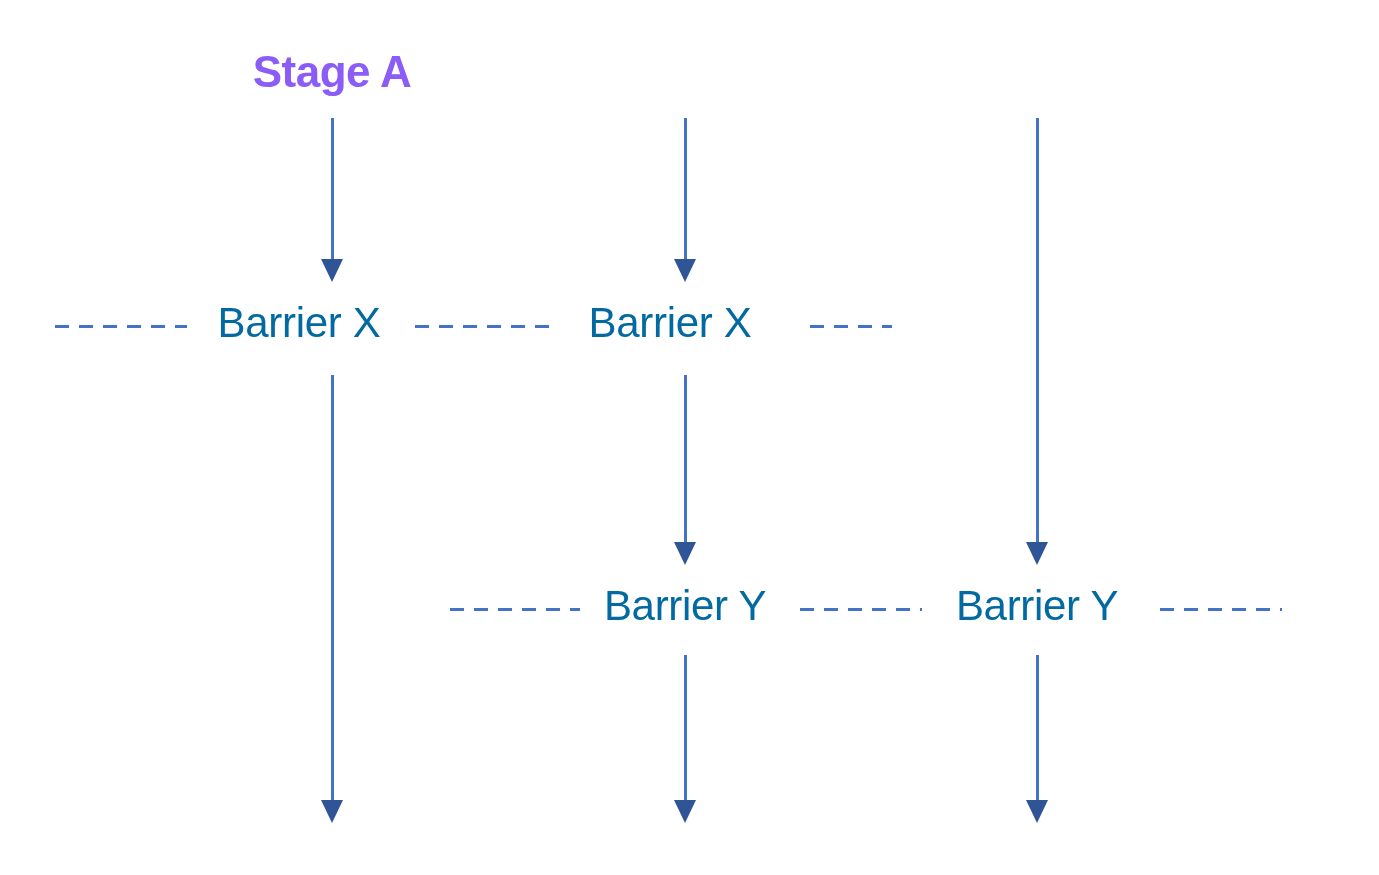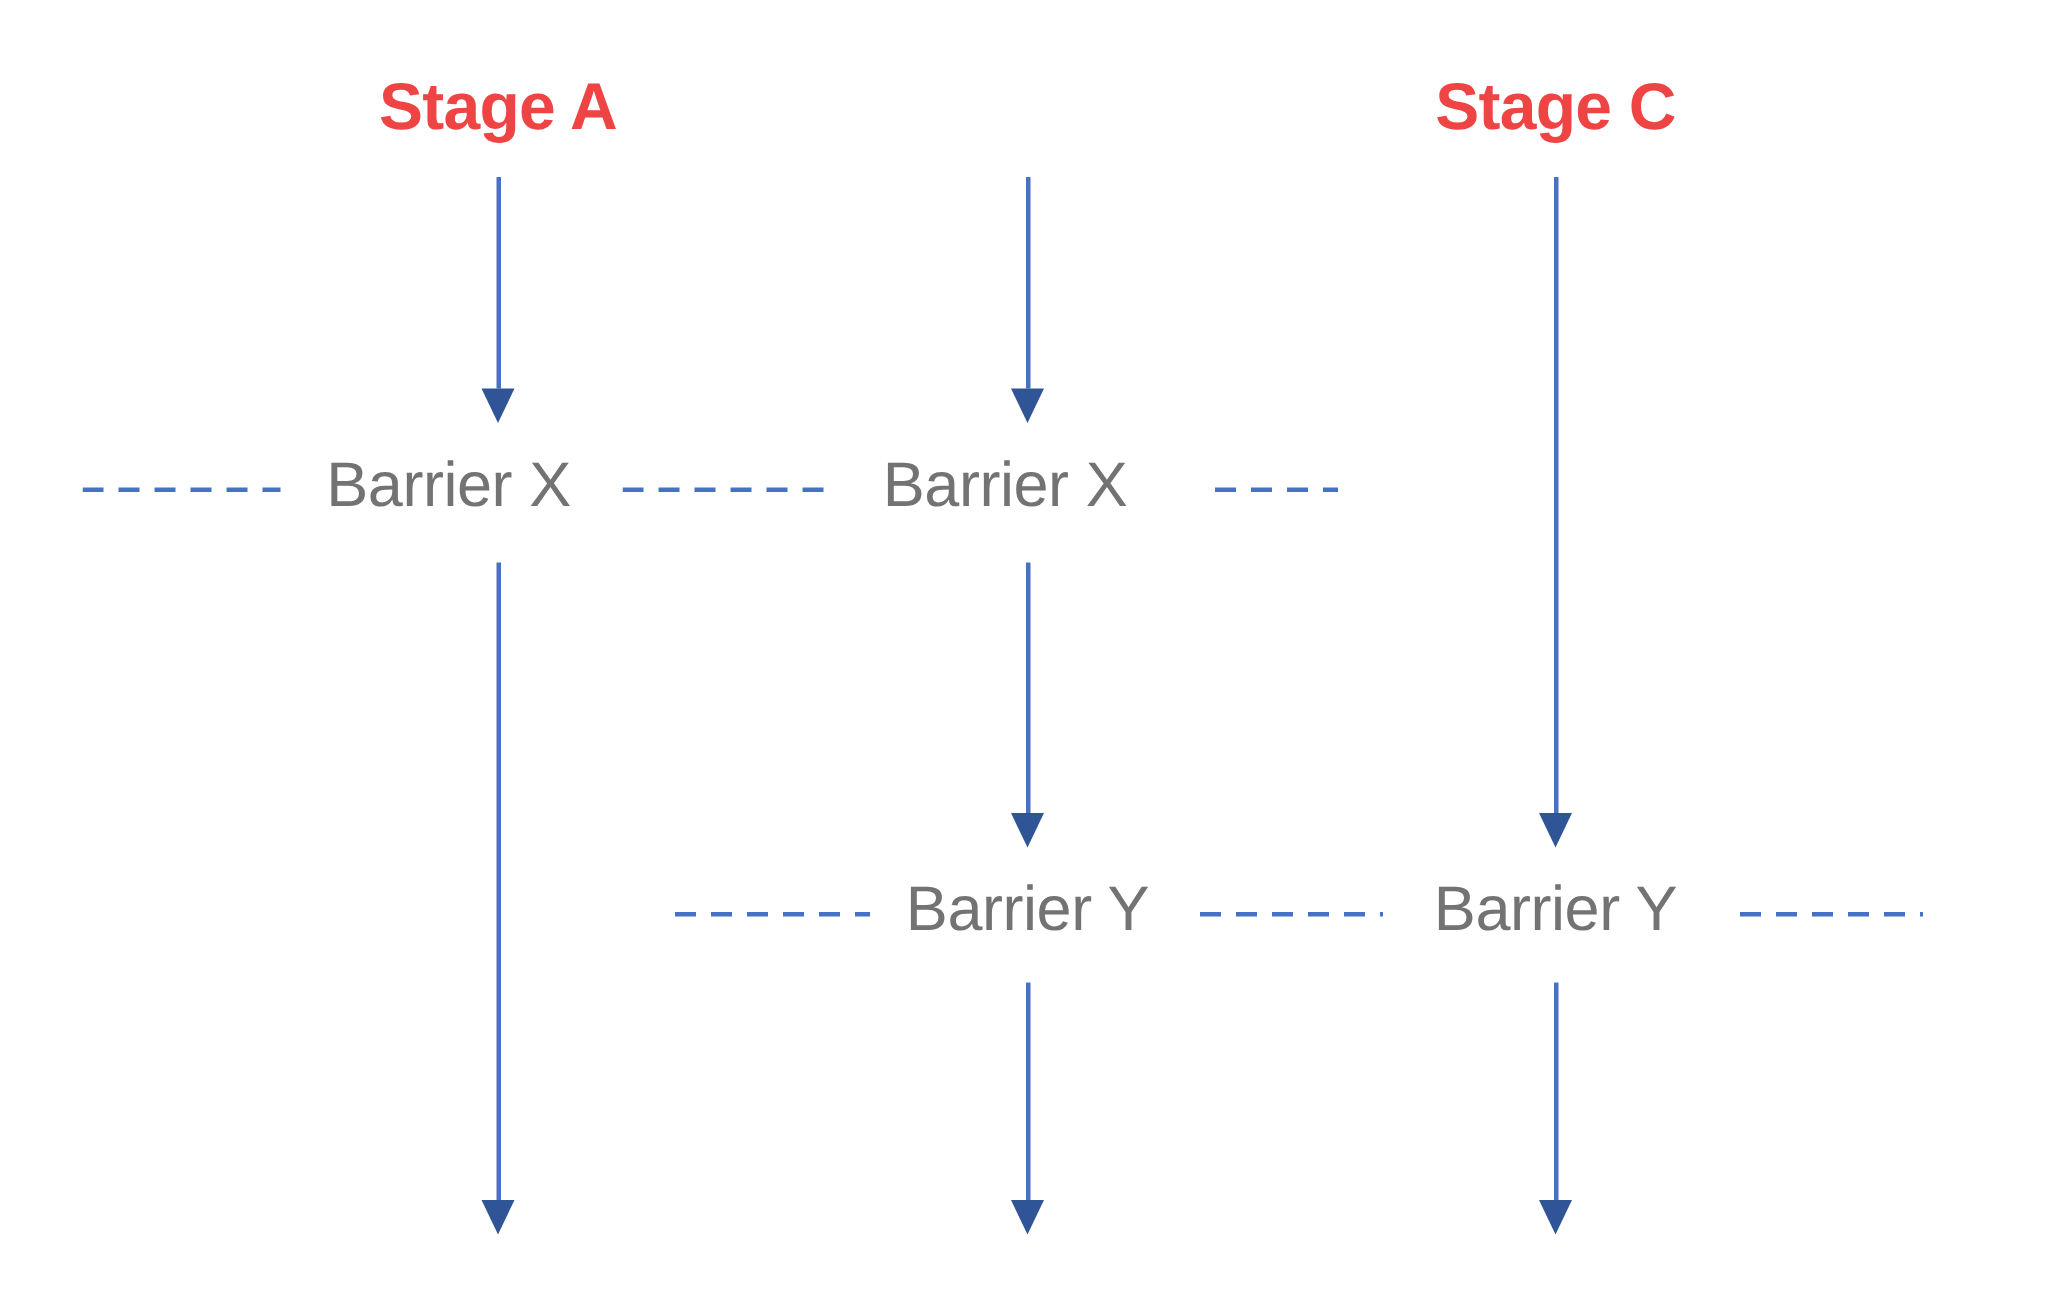--- a/index.html
+++ b/index.html
@@ -17,34 +17,34 @@
     background: #ffffff;
     overflow: hidden;
   }
 
   
   .stage-header {
     position: absolute;
     font-family: "Liberation Sans", sans-serif;
     font-size: 44px;
     font-weight: bold;
-    color: #ef4444;
+    color: #8b5cf6;
     white-space: nowrap;
     transform: translateX(-50%);
     line-height: 1;
     letter-spacing: -0.5px;
   }
 
   
   .barrier-label {
     position: absolute;
     font-family: "Liberation Sans", sans-serif;
     font-size: 42px;
     font-weight: normal;
-    color: #737373;
+    color: #0369a1;
     white-space: nowrap;
     transform: translateX(-50%);
     line-height: 1;
     letter-spacing: -0.3px;
   }
 
   
   .arrow {
     position: absolute;
   }
@@ -82,21 +82,20 @@
   }
 </style>
 </head>
 <body>
 
 <div id="canvas">
 
   <div class="stage-header" style="left:332px; top:50px;">Stage A</div>
 
 
-  <div class="stage-header" style="left:1037px; top:50px;">Stage C</div>
 
   <div class="arrow" style="left:321px; top:118px; width:22px; height:164px;">
     <div class="arrow-shaft" style="height:141px;"></div>
     <div class="arrow-head"></div>
   </div>
 
   <div class="arrow" style="left:674px; top:118px; width:22px; height:164px;">
     <div class="arrow-shaft" style="height:141px;"></div>
     <div class="arrow-head"></div>
   </div>

